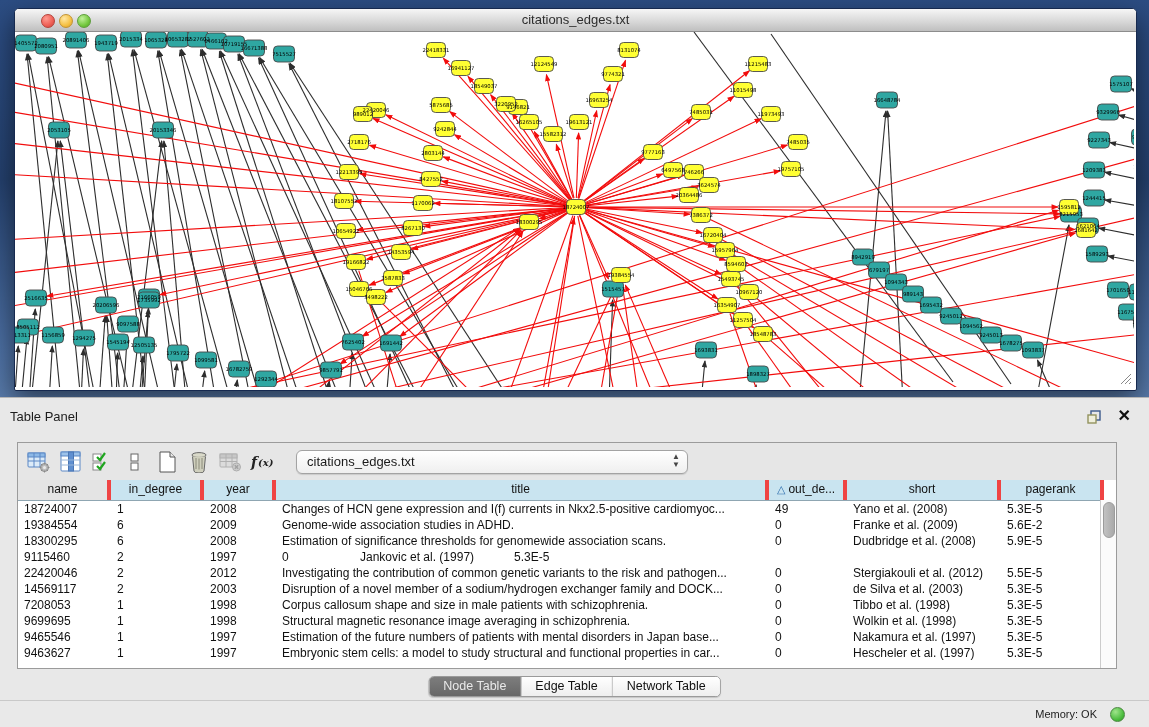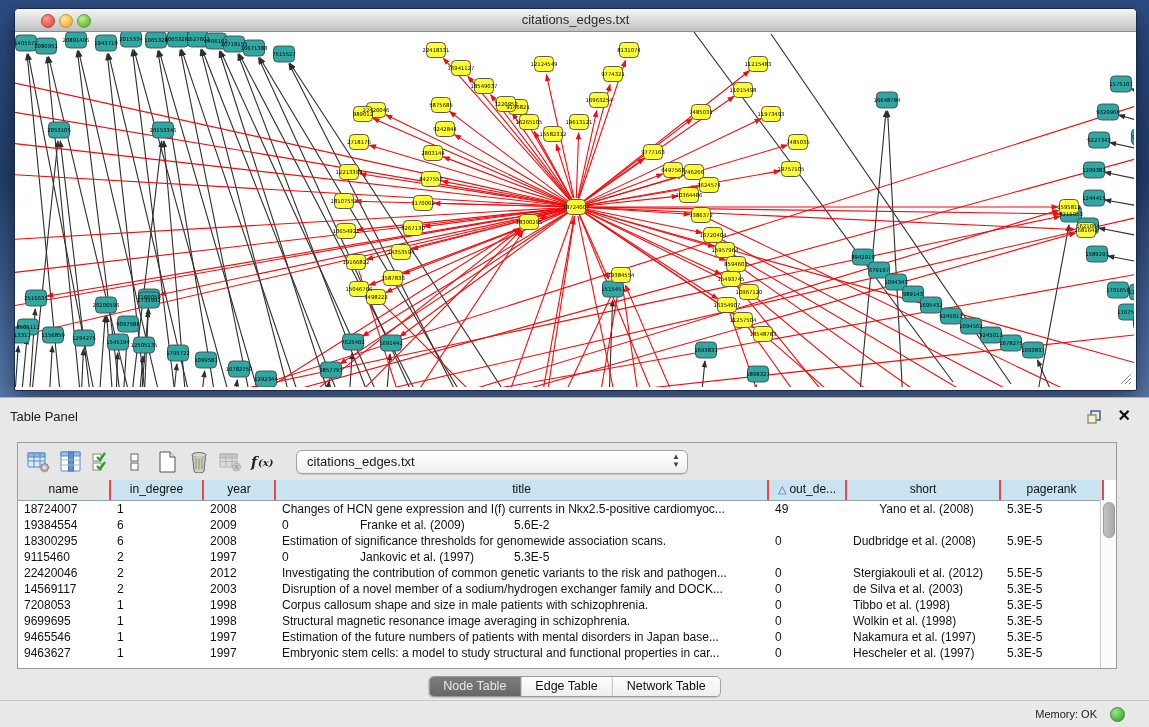--- a/index.html
+++ b/index.html
@@ -38,21 +38,21 @@
   .dropdown{margin-left:14px;width:390px;height:22px;border:1px solid #a3a3a3;border-radius:6px;
     background:linear-gradient(#ffffff,#efefef);display:flex;align-items:center;position:relative;
     box-shadow:0 1px 1px rgba(0,0,0,.12);}
   .dropdown .dd-label{font-size:13px;color:#1a1a1a;padding-left:10px;}
   .dd-arrows{position:absolute;right:7px;top:2px;display:flex;flex-direction:column;line-height:8px;
     font-size:8px;color:#444;}
 
   .tp-table{position:absolute;left:0;top:37px;right:0;bottom:0;background:#fff;}
   .thead{display:flex;height:20px;border-bottom:1px solid #8fa6b2;}
   .th{box-sizing:border-box;height:20px;line-height:19px;font-size:12px;color:#111;
-    background:#c9e4f0;border-right:2px solid #ef4444;text-align:center;overflow:hidden;white-space:nowrap;}
+    background:#c9e4f0;border-right:4px solid #ef4444;text-align:center;overflow:hidden;white-space:nowrap;}
   .th.gray{background:#e4e4e4;}
   .th .sort-tri{color:#2f6fae;font-size:11px;margin-right:3px;}
   .trow{display:flex;height:16px;}
   .td{box-sizing:border-box;height:16px;line-height:16px;font-size:12px;color:#111;
     padding-left:6px;overflow:hidden;white-space:nowrap;border-right:1px solid transparent;}
   .vscroll{position:absolute;right:0;top:20px;bottom:0;width:15px;background:#fbfbfb;border-left:1px solid #ccc;}
   .vthumb{position:absolute;left:2px;top:2px;width:10px;height:34px;border-radius:6px;
     background:linear-gradient(90deg,#c2c2c2,#a9a9a9);border:1px solid #9b9b9b;}
 
   .tp-tabs{position:absolute;left:50%;transform:translateX(-50%);top:278px;display:inline-flex;
@@ -598,27 +598,28 @@
             <div class="th" style="width: 154px;">short</div>
             <div class="th" style="width: 103px;">pagerank</div>
           </div>
         <div class="tbody">
             <div class="trow">
               <div class="td" style="width: 93px;">18724007</div>
               <div class="td" style="width: 93px;">1</div>
               <div class="td" style="width: 72px;">2008</div>
               <div class="td" style="width: 493px;">Changes of HCN gene expression and I(f) currents in Nkx2.5-positive cardiomyoc...</div>
               <div class="td" style="width: 78px;">49</div>
-              <div class="td" style="width: 154px; text-align: center;">Yano et al. (2008)</div>
+              <div class="td" style="width: 154px;">Yano et al. (2008)</div>
               <div class="td" style="width: 103px;">5.3E-5</div>
             </div>
             <div class="trow">
               <div class="td" style="width: 93px;">19384554</div>
               <div class="td" style="width: 93px;">6</div>
               <div class="td" style="width: 72px;">2009</div>
+              <div class="td" style="width: 493px;">Genome-wide association studies in ADHD.</div>
               <div class="td" style="width: 78px;">0</div>
               <div class="td" style="width: 154px;">Franke et al. (2009)</div>
               <div class="td" style="width: 103px;">5.6E-2</div>
             </div>
             <div class="trow">
               <div class="td" style="width: 93px;">18300295</div>
               <div class="td" style="width: 93px;">6</div>
               <div class="td" style="width: 72px;">2008</div>
               <div class="td" style="width: 493px;">Estimation of significance thresholds for genomewide association scans.</div>
               <div class="td" style="width: 78px;">0</div>

